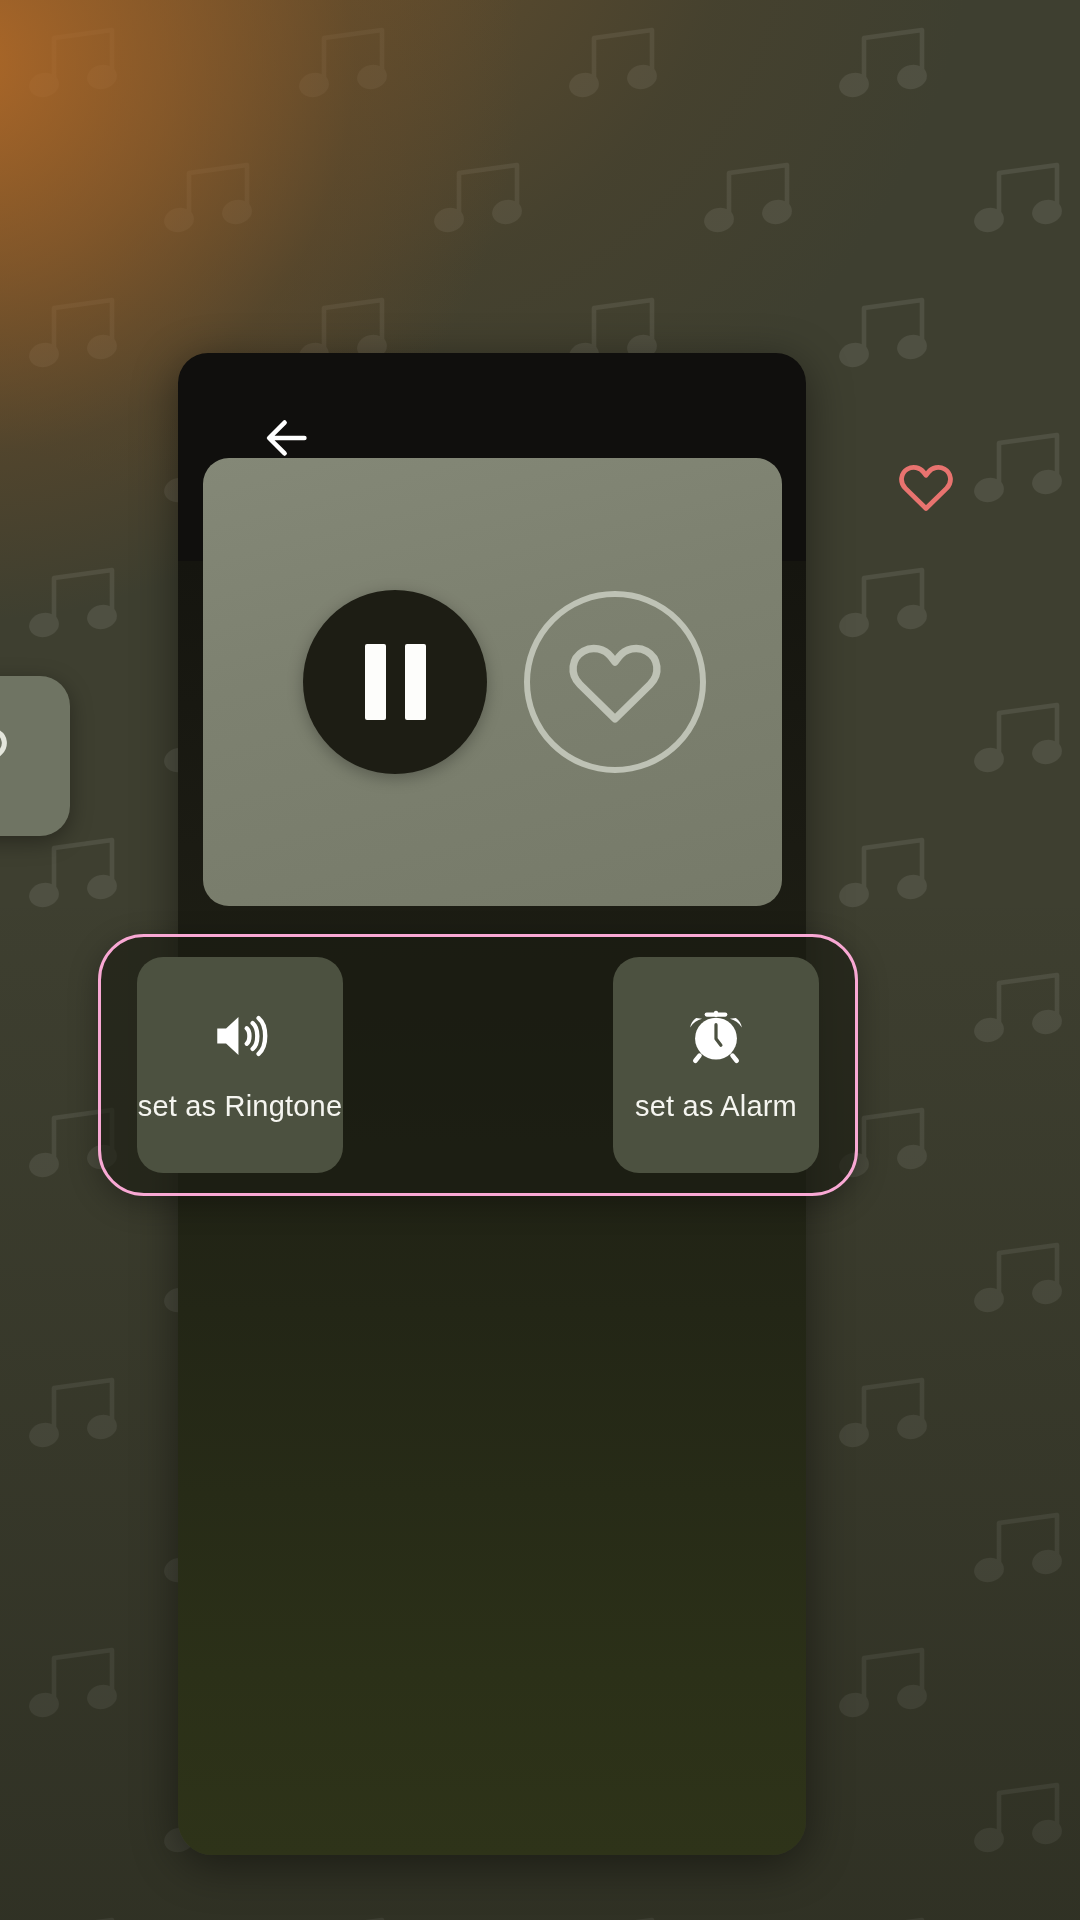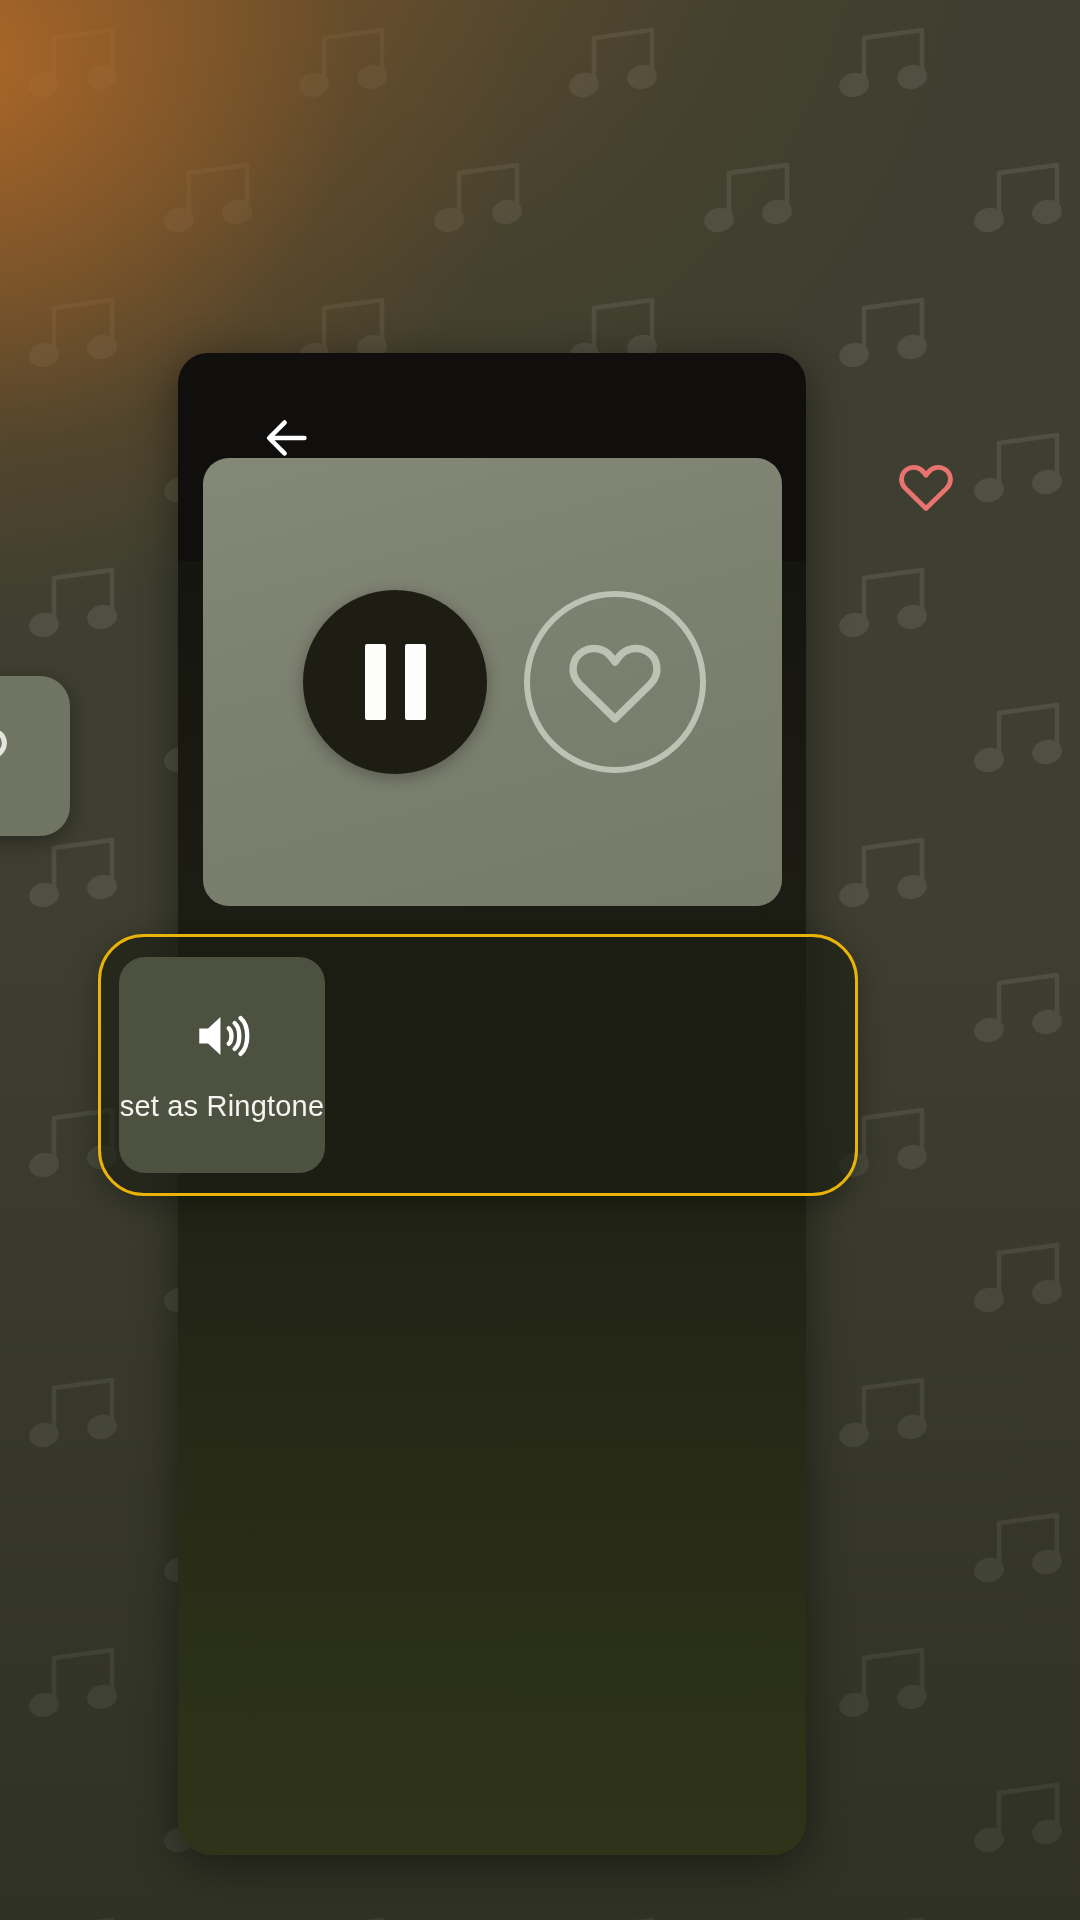--- a/index.html
+++ b/index.html
@@ -116,27 +116,27 @@
     border:6px solid #bec2b5;
     display:flex; align-items:center; justify-content:center;
     cursor:pointer;
   }
 
   
   .actionbar {
     position:absolute;
     left:98px; top:934px;
     width:760px; height:262px;
-    border:3px solid #eab308;
+    border:3px solid #f9a8d4;
     border-radius:46px;
     background:rgba(26,27,17,0.62);
     display:flex;
     align-items:center;
     justify-content:space-between;
-    padding:0 18px;
+    padding:0 36px;
     box-shadow:0 8px 30px rgba(0,0,0,0.30);
     gap:28px;
   }
   .act-btn {
     width:206px; height:216px;
     background:#4c5140;
     border-radius:26px;
     display:flex;
     flex-direction:column;
     align-items:center;
@@ -242,17 +242,32 @@
         <svg width="62" height="62" viewBox="0 0 24 24" aria-hidden="true">
           <path d="M3.2 9.1 H6.6 L11.4 4.6 V19.4 L6.6 14.9 H3.2 Z" fill="#ffffff"></path>
           <path d="M14.6 9.0 C16.0 10.1 16.0 13.9 14.6 15.0" fill="none" stroke="#ffffff" stroke-width="1.7" stroke-linecap="round"></path>
           <path d="M16.9 7.0 C19.3 9.0 19.3 15.0 16.9 17.0" fill="none" stroke="#ffffff" stroke-width="1.7" stroke-linecap="round"></path>
           <path d="M19.2 5.1 C22.6 8.0 22.6 16.0 19.2 18.9" fill="none" stroke="#ffffff" stroke-width="1.7" stroke-linecap="round"></path>
         </svg>
       </span>
       <span class="act-label nowrap">set as Ringtone</span>
     </div>
 
+    <div class="act-btn">
+      <span class="act-icon">
+        <svg width="62" height="62" viewBox="0 0 24 24" aria-hidden="true">
+          <path d="M4.3 5.0 C3.0 5.9 2.2 7.2 2.0 8.7 C3.1 6.9 4.8 5.7 6.6 5.3 Z" fill="#ffffff"></path>
+          <path d="M19.7 5.0 C21.0 5.9 21.8 7.2 22.0 8.7 C20.9 6.9 19.2 5.7 17.4 5.3 Z" fill="#ffffff"></path>
+          <rect x="11.2" y="2.2" width="1.6" height="2.4" rx="0.7" fill="#ffffff"></rect>
+          <rect x="7.6" y="2.9" width="8.8" height="1.6" rx="0.8" fill="#ffffff"></rect>
+          <circle cx="12" cy="13" r="8.1" fill="#ffffff"></circle>
+          <path d="M12 7.6 V13.1 L13.9 15.6" fill="none" stroke="#4c5140" stroke-width="1.25" stroke-linecap="round" stroke-linejoin="round"></path>
+          <path d="M5.6 19.6 L4.0 21.6" stroke="#ffffff" stroke-width="1.8" stroke-linecap="round"></path>
+          <path d="M18.4 19.6 L20.0 21.6" stroke="#ffffff" stroke-width="1.8" stroke-linecap="round"></path>
+        </svg>
+      </span>
+      <span class="act-label nowrap">set as Alarm</span>
+    </div>
 
 
   </div>
 
 </div>
 
 </body></html>

